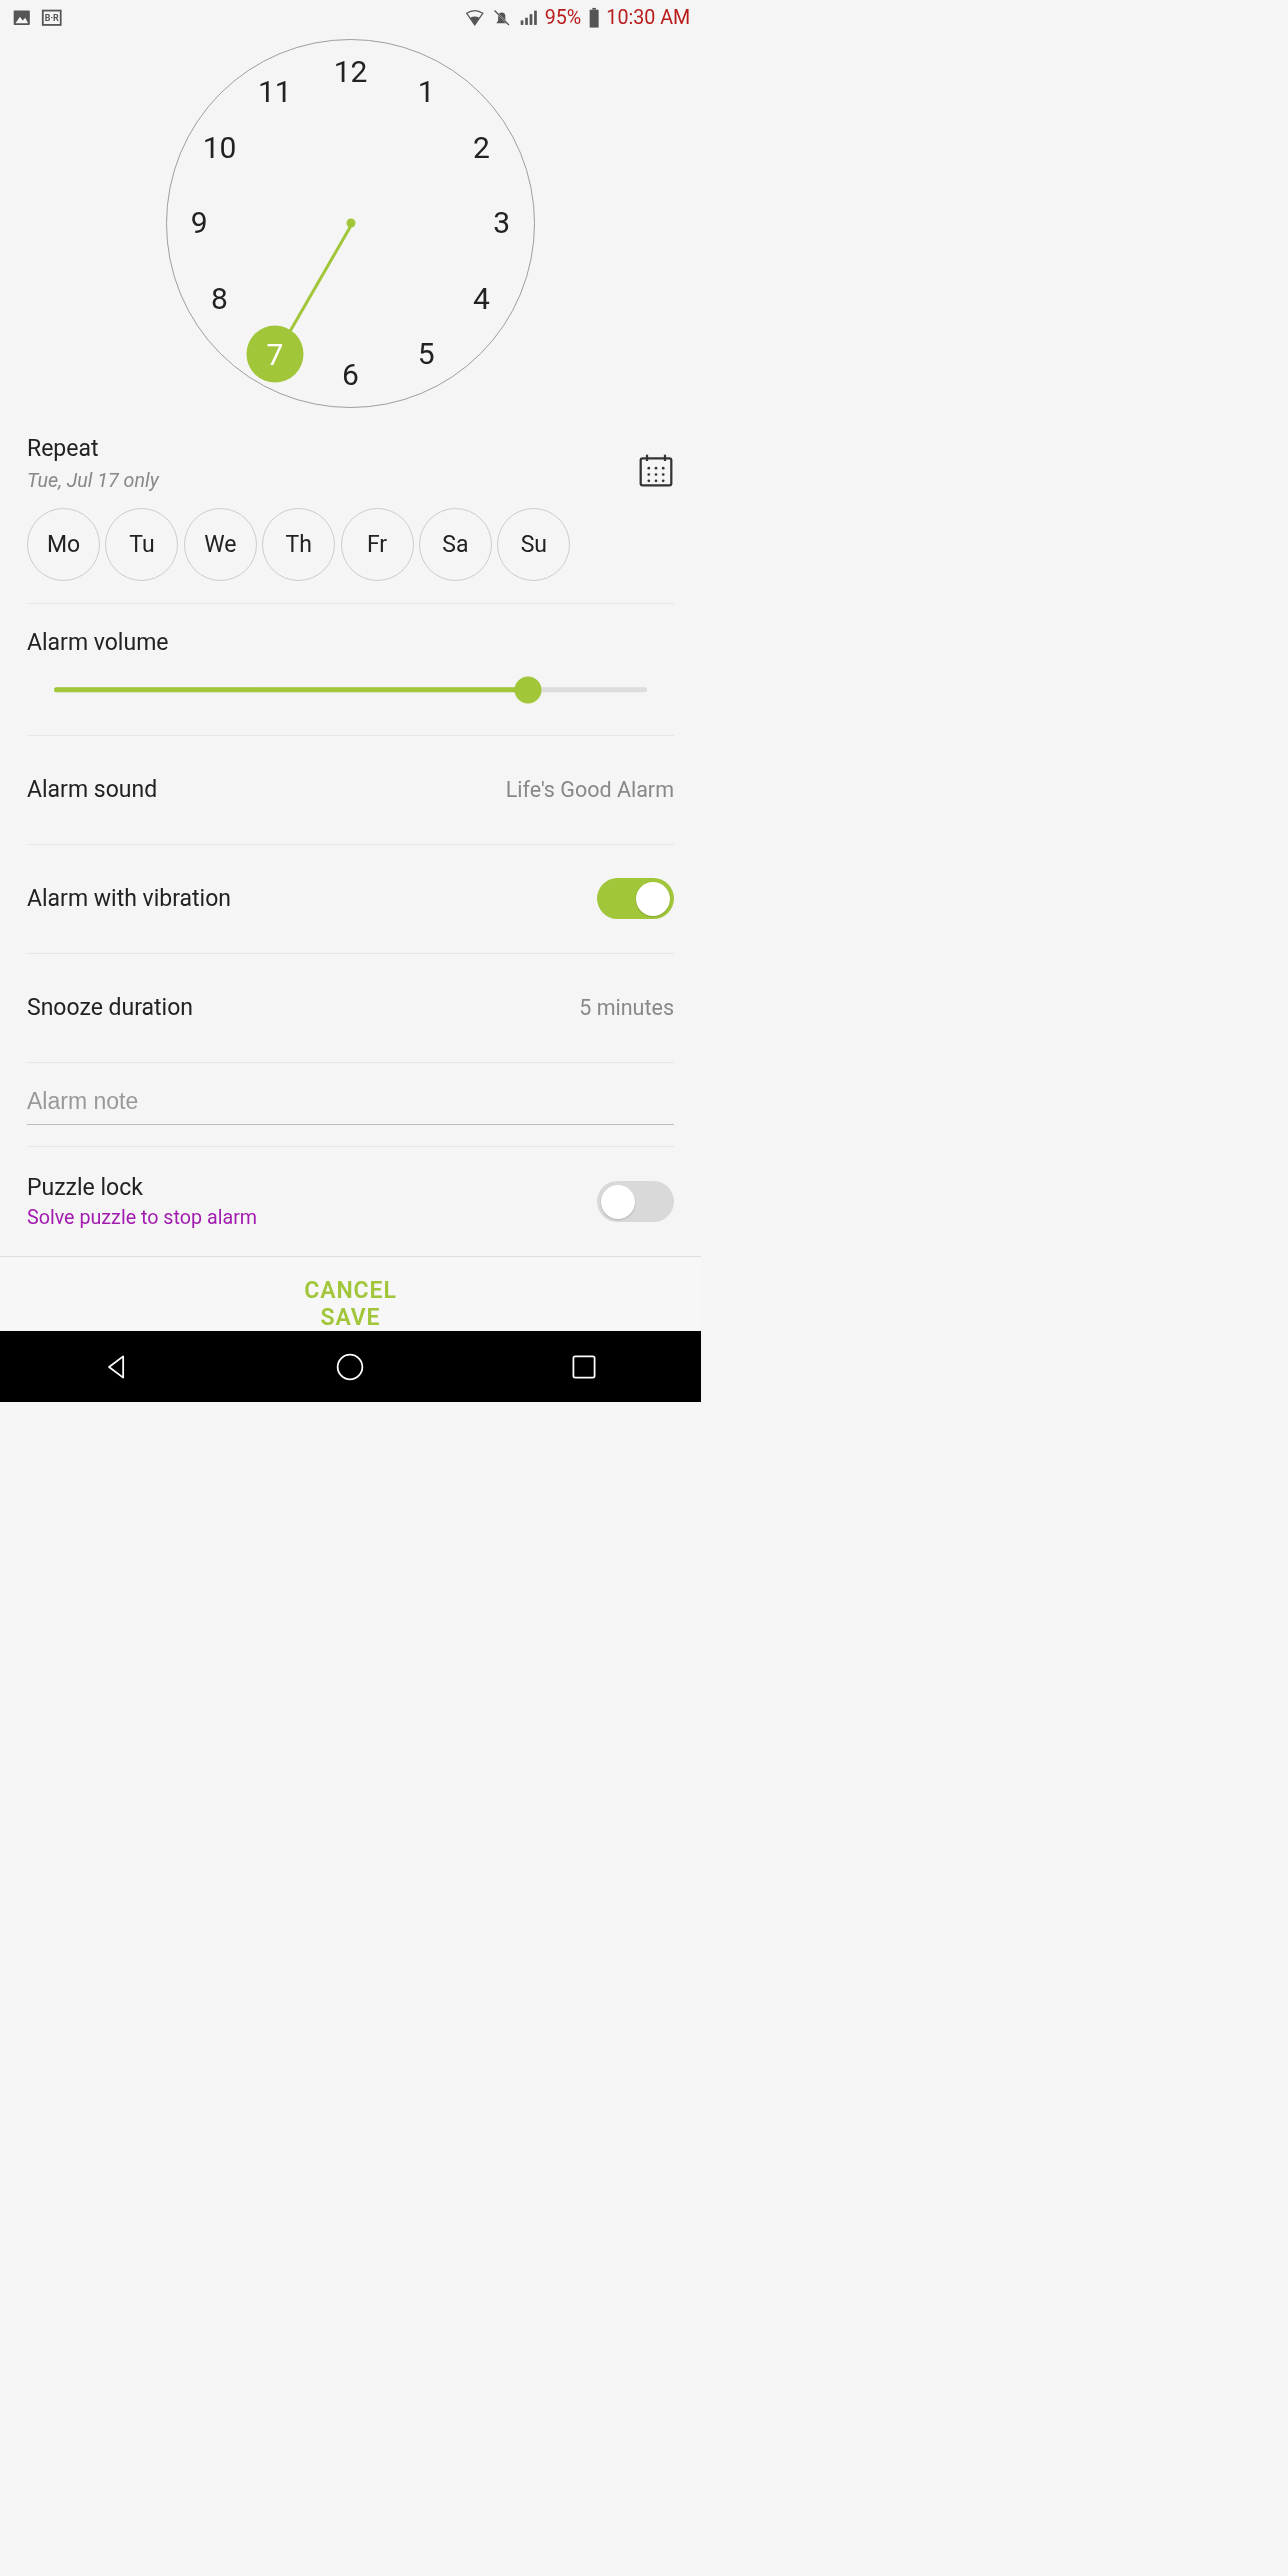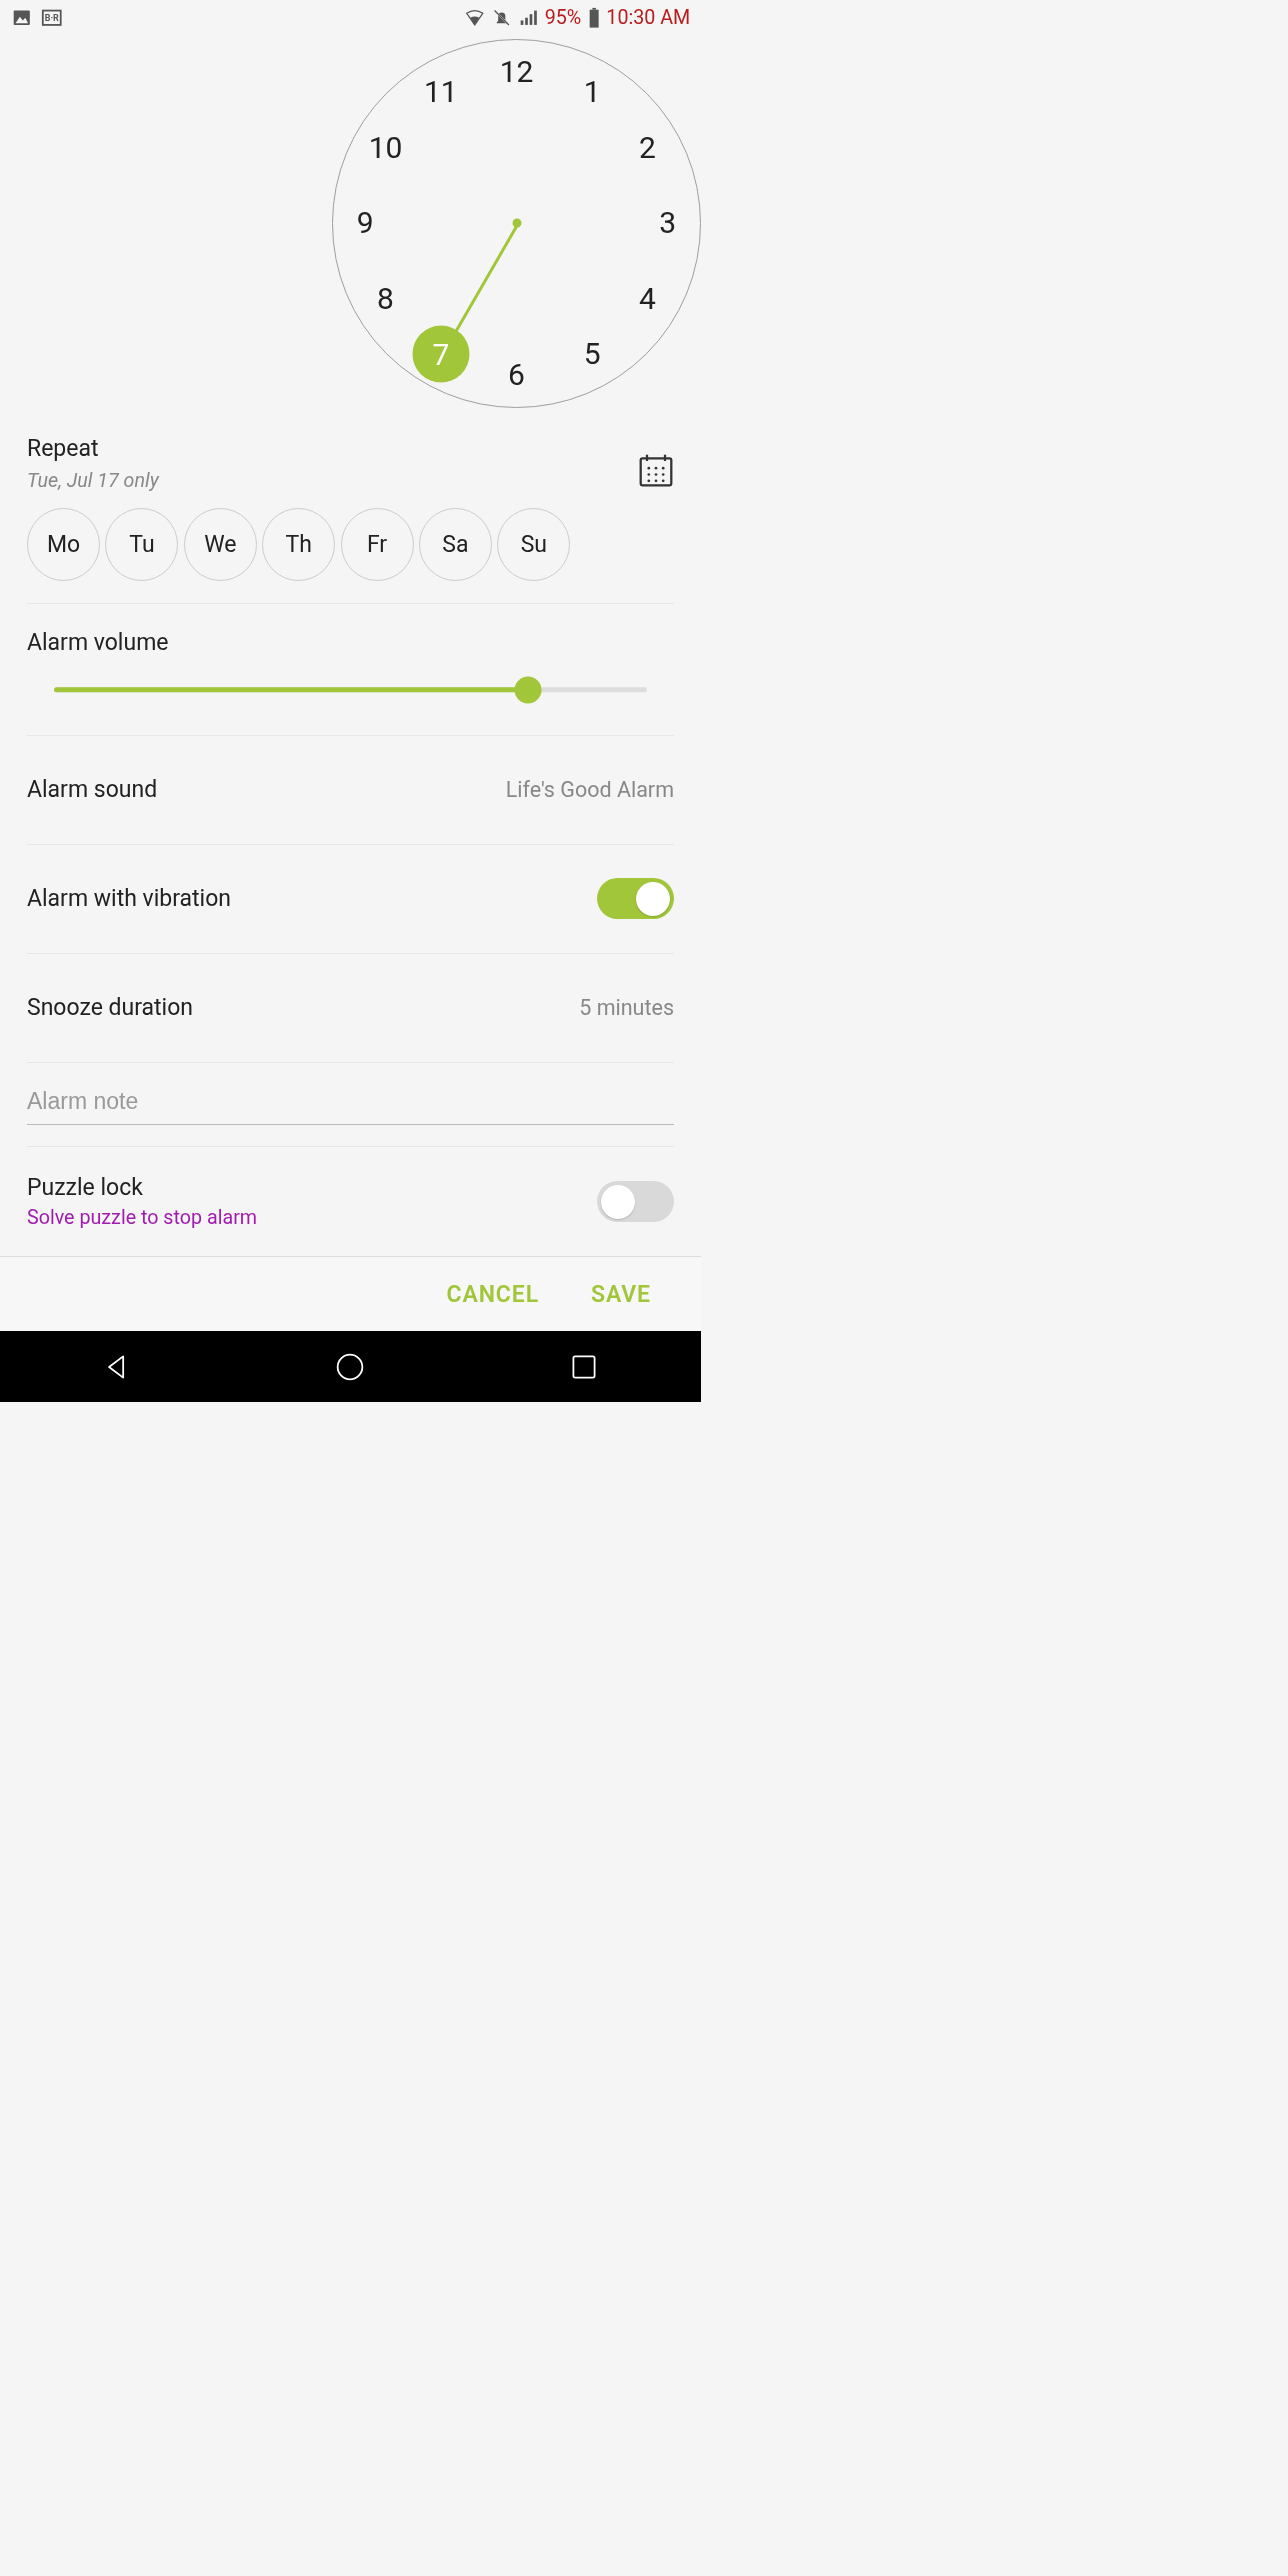--- a/index.html
+++ b/index.html
@@ -20,21 +20,21 @@
       padding: 0 10.7px;
       justify-content: space-between;
       color: #444;
     }
     .status-left { display: flex; gap: 9px; align-items: center; }
     .status-right { display: flex; gap: 5.4px; align-items: center; font-size: 19.7px; font-weight: 400; color: #b91c1c;}
     .sb-icon { width: 21.5px; height: 21.5px; }
     
     .clock-wrap {
       display: flex;
-      justify-content: flex-end;
+      justify-content: center;
       padding-top: 3.6px;
     }
     .clock {
       position: relative;
       width: 369px;
       height: 369px;
     }
     .clock-circle {
       position: absolute;
       inset: 0;
@@ -194,23 +194,23 @@
     .note-input::placeholder { color: #999; }
     .puzzle-row { padding: 25px 0; }
     .divider-thin { height: 0.9px; background: #e6e6e6; margin-top: 21.5px;}
     
     .action-bar {
       height: 77px;
       border-top: 0.9px solid #ddd;
       display: flex;
       justify-content: flex-end;
       align-items: center;
-      gap: 52px;
       padding: 0 50px;
       background: #f7f7f7;
+      flex-direction: column;
     }
     .action-btn {
       color: #a1c639;
       font-size: 23px;
       font-weight: 600;
       letter-spacing: 0.9px;
     }
     
     .nav-bar {
       height: 72px;

